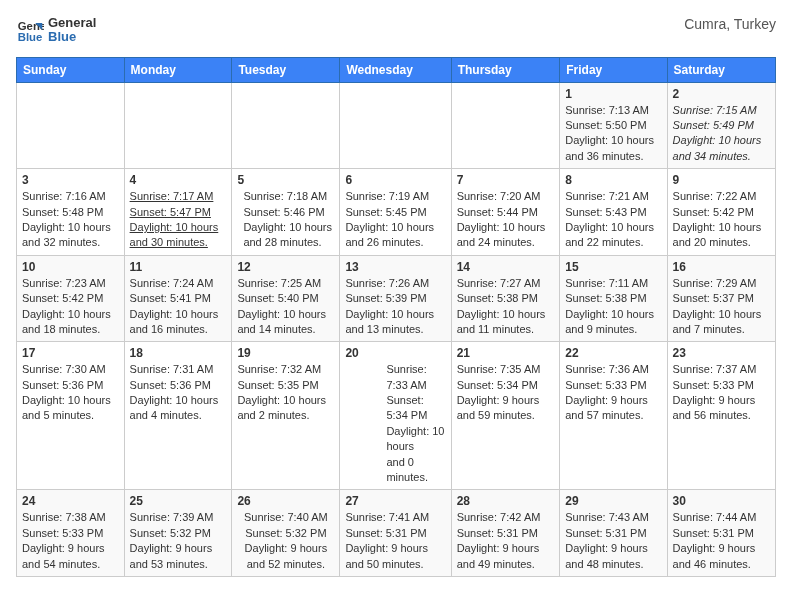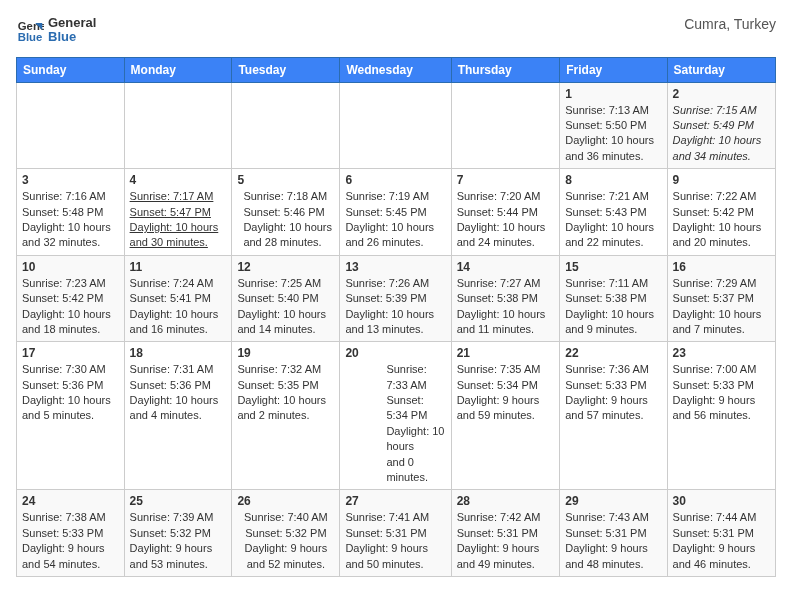--- a/index.html
+++ b/index.html
@@ -281,21 +281,21 @@
         </td>
         <td>
           <span class="day-num">22</span>
           <div class="day-detail" style="white-space: pre-line;">Sunrise: 7:36 AM
 Sunset: 5:33 PM
 Daylight: 9 hours
 and 57 minutes.</div>
         </td>
         <td>
           <span class="day-num">23</span>
-          <div class="day-detail" style="white-space: pre-line;">Sunrise: 7:00 AM
+          <div class="day-detail" style="white-space: pre-line;">Sunrise: 7:37 AM
 Sunset: 5:33 PM
 Daylight: 9 hours
 and 56 minutes.</div>
         </td>
       </tr>
       <tr>
         <td>
           <span class="day-num">24</span>
           <div class="day-detail" style="white-space: pre-line;">Sunrise: 7:38 AM
 Sunset: 5:33 PM

